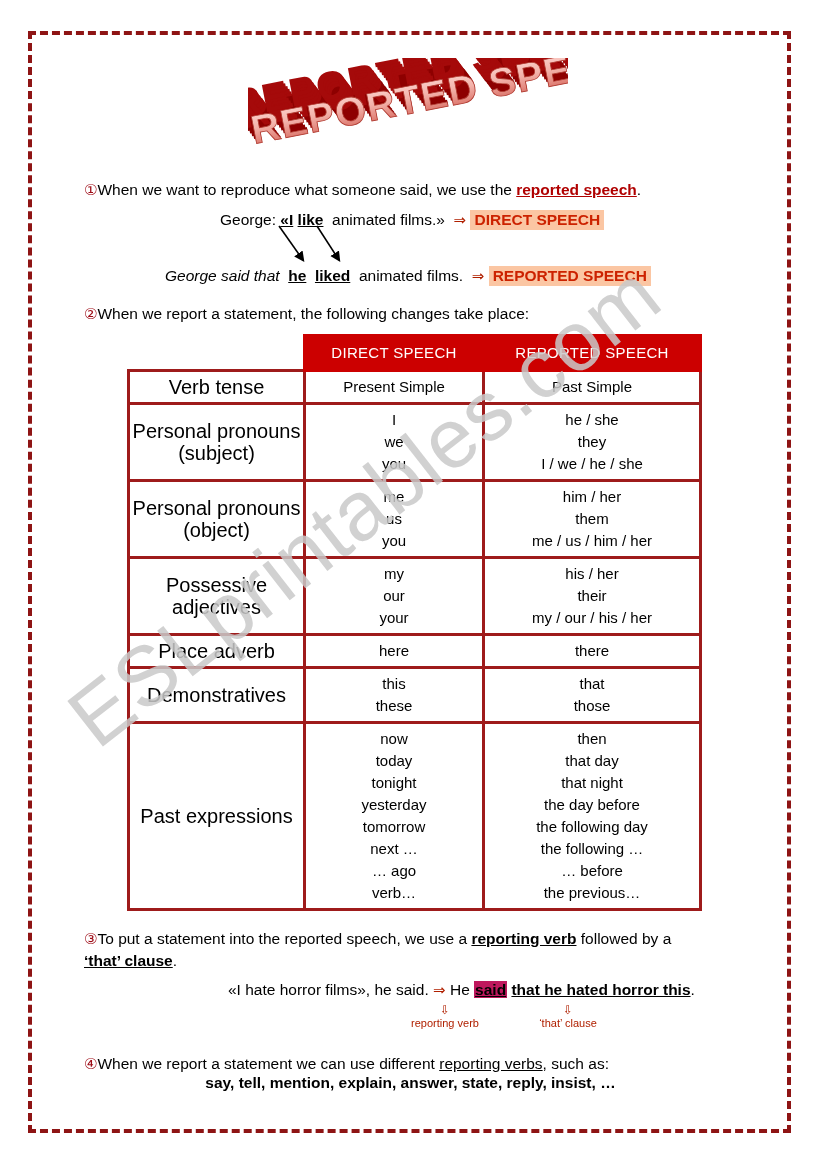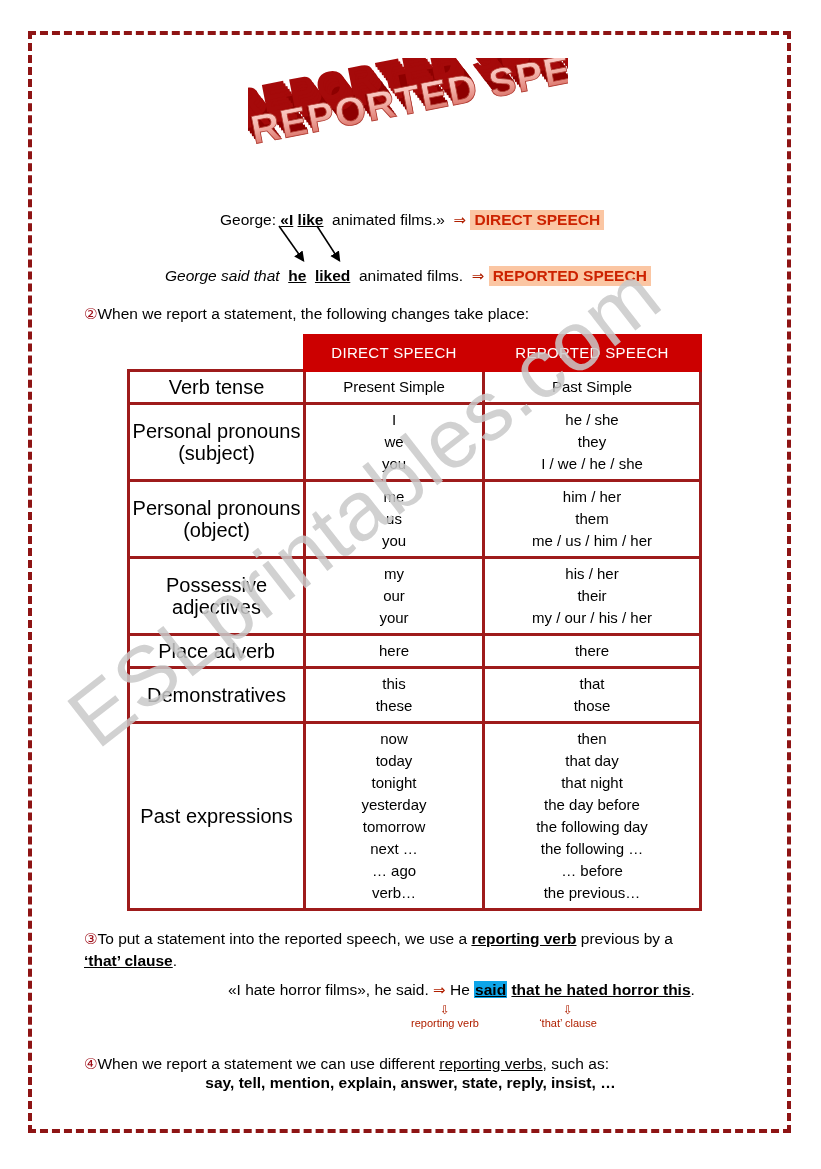--- a/index.html
+++ b/index.html
@@ -103,21 +103,21 @@
   .bold-u { font-weight: bold; text-decoration: underline; }
   .ital { font-style: italic; margin-top: 12px; }
   .tag {
     background: #FBC6A3;
     color: #CC2200;
     font-weight: bold;
     padding: 1px 4px 2px 4px;
     font-size: 15.5px;
   }
   .hl-said {
-    background: #0ea5e9;
+    background: #be185d;
     font-weight: bold;
     text-decoration: underline;
     color: #000000;
     padding: 0 1px;
   }
   .arrowglyph {
     color: #B02000;
     font-family: "DejaVu Sans", sans-serif;
     font-size: 15px;
   }
@@ -248,20 +248,23 @@
           <text x="-10.5" y="-23" font-family="'Liberation Sans', sans-serif" font-size="40" font-weight="bold" letter-spacing="1">REPORTED SPEECH</text>
           <text x="-12" y="-26" font-family="'Liberation Sans', sans-serif" font-size="40" font-weight="bold" letter-spacing="1">REPORTED SPEECH</text>
           <text x="-13.5" y="-29" font-family="'Liberation Sans', sans-serif" font-size="40" font-weight="bold" letter-spacing="1">REPORTED SPEECH</text>
         </g>
 
         <text x="0" y="0" font-family="'Liberation Sans', sans-serif" font-size="40" font-weight="bold" letter-spacing="1" fill="url(#gfill)" stroke="#b03a30" stroke-width="0.8">REPORTED SPEECH</text>
       </g>
     </svg>
   </div>
 
+  <div class="para" style="left:84px; top:179px;">
+    <span class="num">①</span><span>When we want to reproduce what someone said, we use the </span><span class="red-bold-u">reported speech</span><span>.</span>
+  </div>
 
   <div class="para" id="ex1-line1">
     <span>George:</span>&nbsp;<span class="bold-u">«I</span>&nbsp;<span class="bold-u">like</span>&nbsp;&nbsp;<span>animated films.»</span>&nbsp;&nbsp;<span class="arrowglyph">⇒</span>&nbsp;<span class="tag">DIRECT SPEECH</span>
   </div>
 
   <div id="ex1-arrows">
     <svg width="110" height="48" viewBox="0 0 110 48">
       <defs>
         <marker id="ah" markerWidth="7" markerHeight="7" refX="5" refY="3.2" orient="auto">
           <path d="M0,0 L6.5,3.2 L0,6.4 z" fill="#000000"></path>
@@ -359,21 +362,21 @@
 the following day
 the following …
 … before
 the previous…</td>
           </tr>
         </tbody>
     </table>
   </div>
 
   <div class="para wrap" id="s3">
-    <span class="num">③</span><span>To put a statement into the reported speech, we use a </span><span class="blk-bold-u">reporting verb</span><span> previous by a </span><span class="blk-bold-u">‘that’ clause</span><span>.</span>
+    <span class="num">③</span><span>To put a statement into the reported speech, we use a </span><span class="blk-bold-u">reporting verb</span><span> followed by a </span><span class="blk-bold-u">‘that’ clause</span><span>.</span>
   </div>
 
   <div class="para" id="s3-ex">
     <span>«I hate horror films», he said.</span>&nbsp;<span class="arrowglyph">⇒</span>&nbsp;<span>He</span>&nbsp;<span class="hl-said">said</span>&nbsp;<span class="blk-bold-u">that he hated horror this</span><span>.</span>
   </div>
 
   <div id="s3-notes">
     <div class="note-col" style="left:0px; top:0px; width:110px;">
       <span class="dn">⇩</span>
       <span>reporting verb</span>

